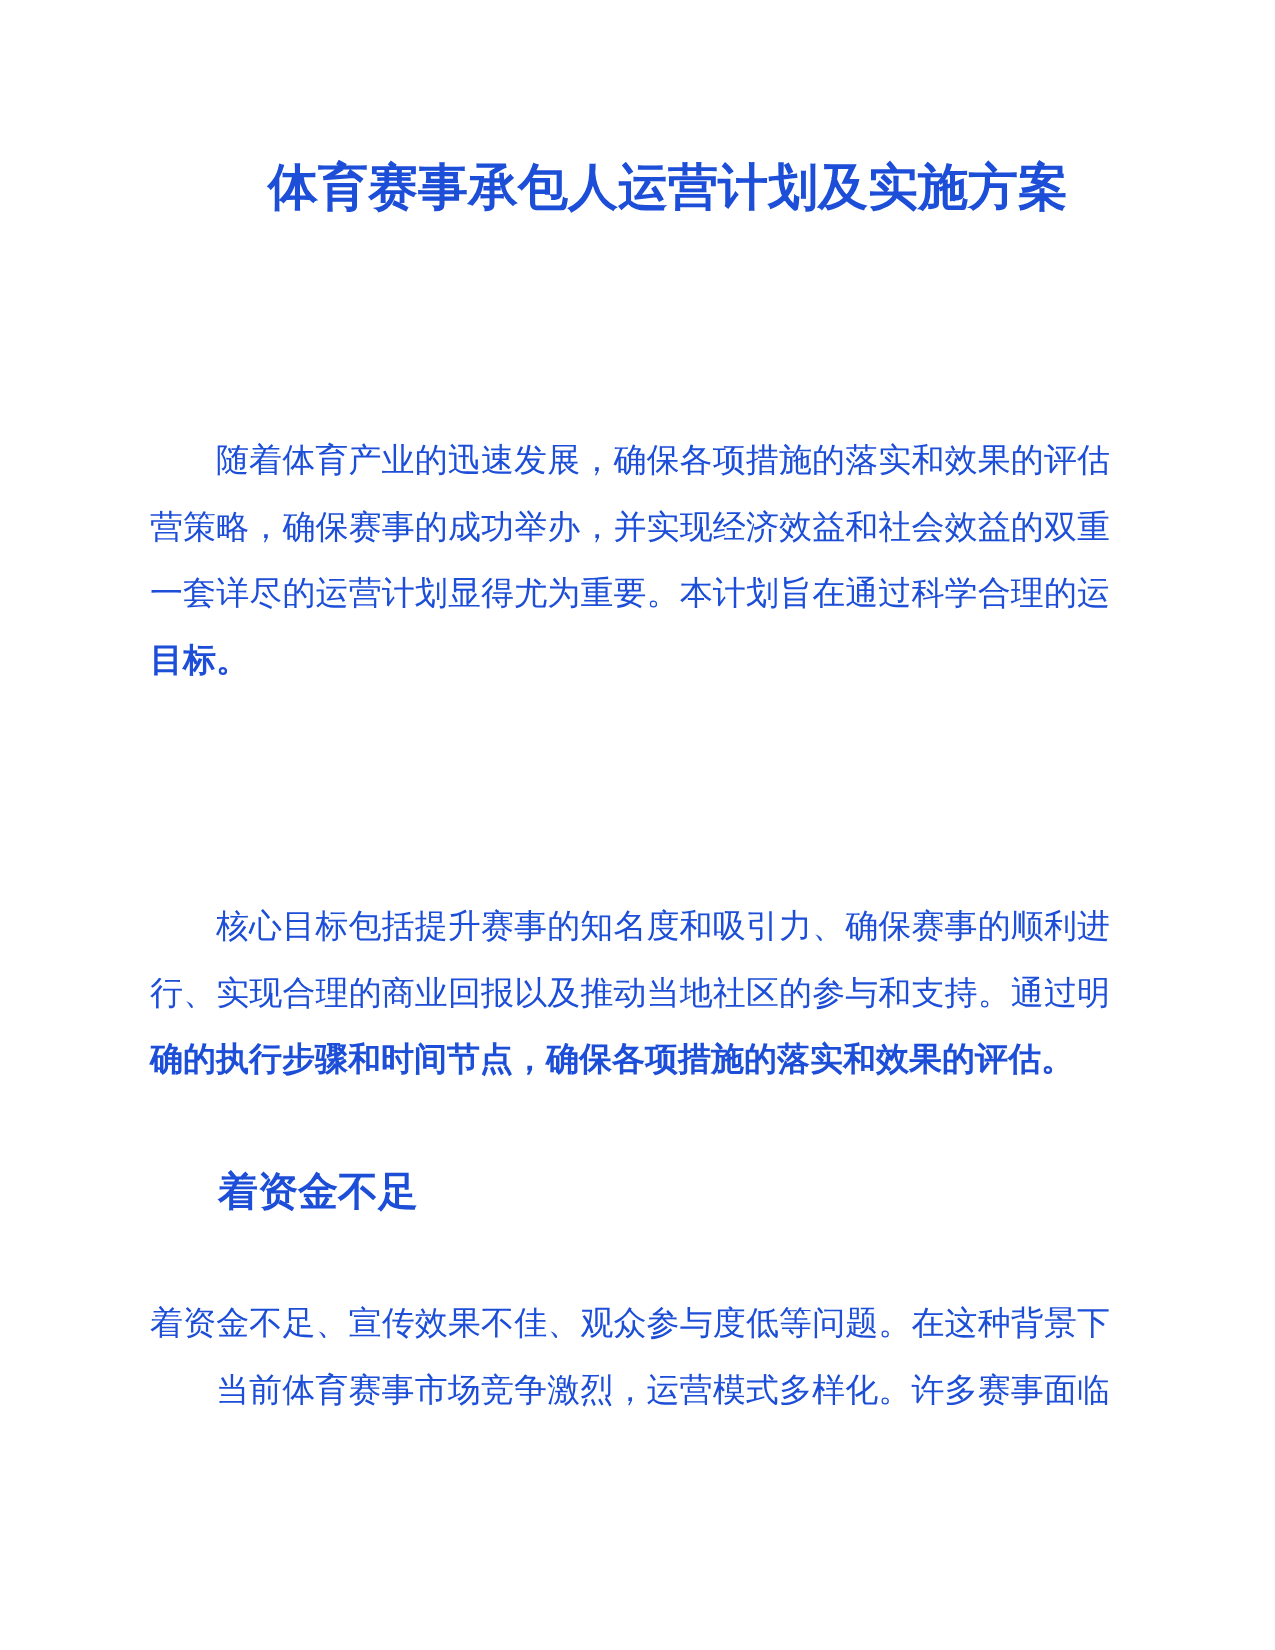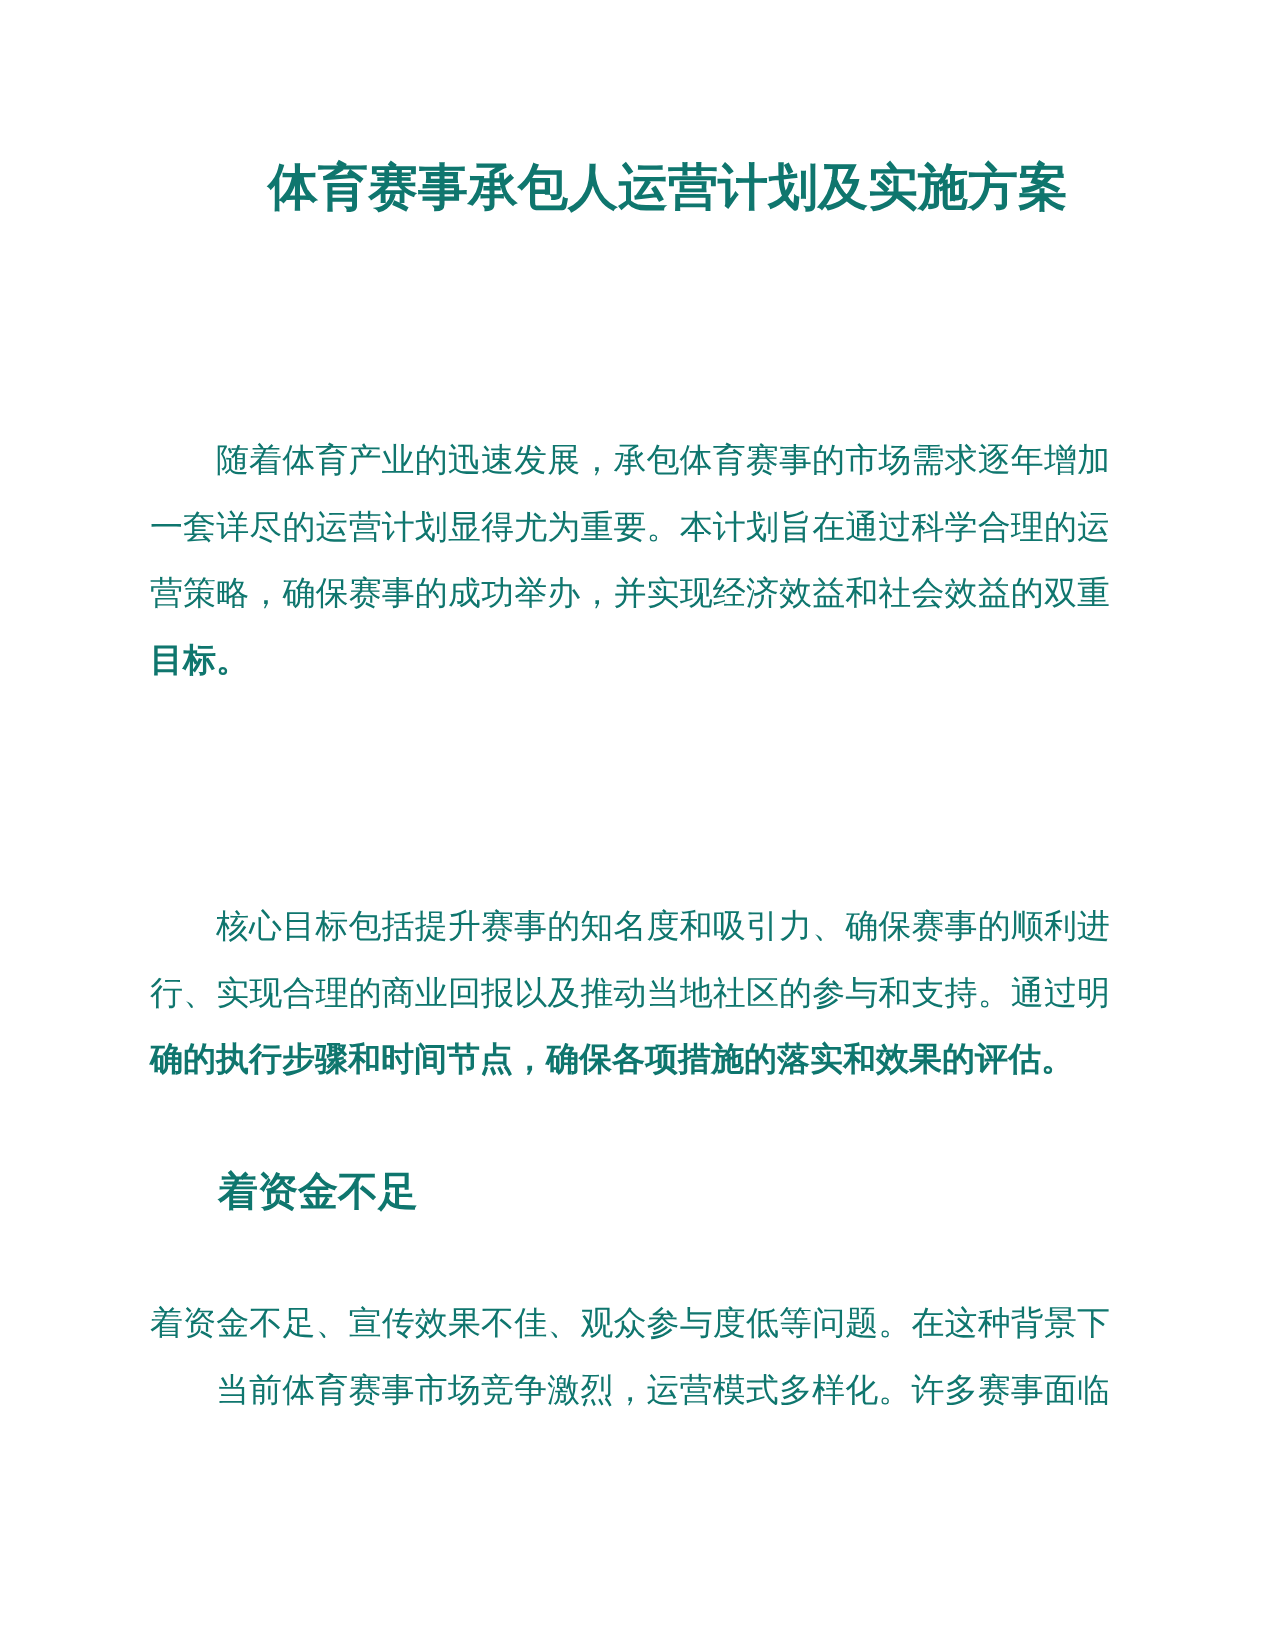--- a/index.html
+++ b/index.html
@@ -5,21 +5,21 @@
   html, body {
     margin: 0;
     padding: 0;
     background: #ffffff;
   }
   .page {
     position: relative;
     width: 1275px;
     height: 1650px;
     background: #ffffff;
-    color: #0f766e;
+    color: #1d4ed8;
     overflow: hidden;
   }
   .doc-title {
     position: absolute;
     left: 268px;
     top: 161px;
     font-family: "Liberation Sans", "DejaVu Sans", sans-serif;
     font-weight: 700;
     font-size: 50px;
     line-height: 52px;
@@ -58,23 +58,23 @@
 </style>
 </head>
 <body>
 
 <div class="page">
 
   <div class="doc-title">体育赛事承包人运营计划及实施方案</div>
 
 
   <div class="para para-1">
-    <div class="line first">随着体育产业的迅速发展，承包体育赛事的市场需求逐年增加</div>
+    <div class="line first">随着体育产业的迅速发展，确保各项措施的落实和效果的评估</div>
+    <div class="line">营策略，确保赛事的成功举办，并实现经济效益和社会效益的双重</div>
     <div class="line">一套详尽的运营计划显得尤为重要。本计划旨在通过科学合理的运</div>
-    <div class="line">营策略，确保赛事的成功举办，并实现经济效益和社会效益的双重</div>
     <div class="line last">目标。</div>
   </div>
 
   <div class="para para-2">
     <div class="line first">核心目标包括提升赛事的知名度和吸引力、确保赛事的顺利进</div>
     <div class="line">行、实现合理的商业回报以及推动当地社区的参与和支持。通过明</div>
     <div class="line last">确的执行步骤和时间节点，确保各项措施的落实和效果的评估。</div>
   </div>
 
   <div class="section-heading heading-2">着资金不足</div>

